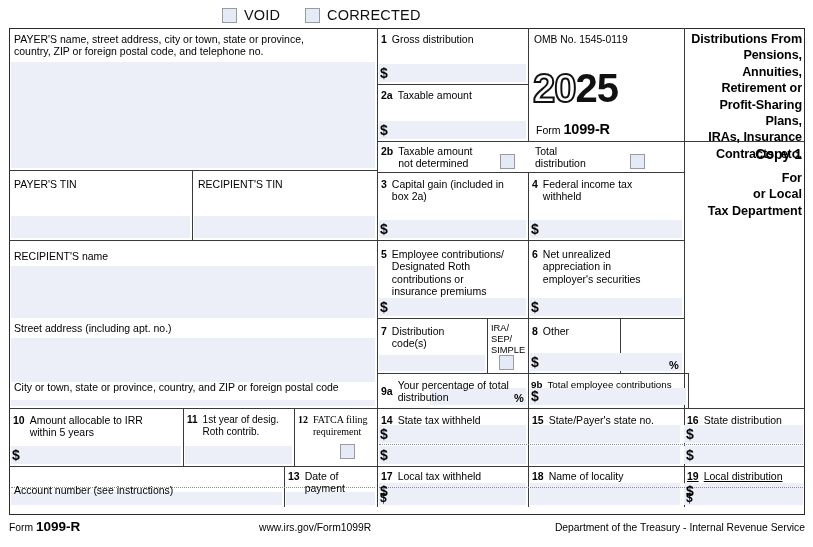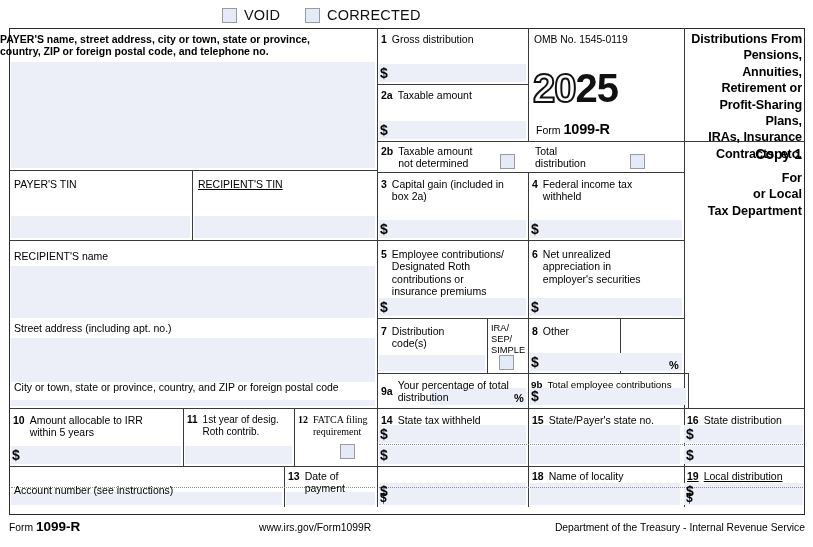--- a/index.html
+++ b/index.html
@@ -165,26 +165,26 @@
   <div class="money" style="left:530px;top:483px;width:150px;height:18px;"></div>
   <div class="money" style="left:684px;top:483px;width:119px;height:18px;"></div>
   <div class="money" style="left:379px;top:489px;width:147px;height:16px;"></div>
   <div class="money" style="left:530px;top:489px;width:150px;height:16px;"></div>
   <div class="money" style="left:684px;top:489px;width:119px;height:16px;"></div>
 
   <div class="dashline" style="left:379px;top:444px;width:424px;"></div>
   <div class="dashline" style="left:379px;top:487px;width:424px;"></div>
   <div class="dashline" style="left:11px;top:487px;width:364px;"></div>
 
-  <div class="bx" style="left:0;top:33px;width:355px;font-weight:bold;">
+  <div class="bx" style="left:14px;top:33px;width:355px;">
     <div>PAYER'S name, street address, city or town, state or province,</div>
     <div>country, ZIP or foreign postal code, and telephone no.</div>
   </div>
   <div class="bx" style="left:14px;top:178px;">PAYER'S TIN</div>
-  <div class="bx" style="left:198px;top:178px;text-decoration:underline;">RECIPIENT'S TIN</div>
+  <div class="bx" style="left:198px;top:178px;">RECIPIENT'S TIN</div>
   <div class="bx" style="left:14px;top:250px;">RECIPIENT'S name</div>
   <div class="bx" style="left:14px;top:322px;">Street address (including apt. no.)</div>
   <div class="bx" style="left:14px;top:381px;">City or town, state or province, country, and ZIP or foreign postal code</div>
   <div class="bx" style="left:14px;top:484px;">Account number (see instructions)</div>
 
   <div class="bx hang" style="left:381px;top:33px;width:140px;">
     <span class="n">1</span>
     <span class="x">Gross distribution</span>
   </div>
   <div class="dollar" style="left:380px;top:66px;">$</div>
@@ -339,20 +339,24 @@
     <span class="x">State/Payer's state no.</span>
   </div>
 
   <div class="bx hang" style="left:687px;top:414px;width:115px;">
     <span class="n">16</span>
     <span class="x">State distribution</span>
   </div>
   <div class="dollar" style="left:686px;top:427px;">$</div>
   <div class="dollar" style="left:686px;top:448px;">$</div>
 
+  <div class="bx hang" style="left:381px;top:470px;width:145px;">
+    <span class="n">17</span>
+    <span class="x">Local tax withheld</span>
+  </div>
   <div class="dollar" style="left:380px;top:484px;">$</div>
   <div class="dollar" style="left:380px;top:491px;font-size:12px;">$</div>
 
   <div class="bx hang" style="left:532px;top:470px;width:148px;">
     <span class="n">18</span>
     <span class="x">Name of locality</span>
   </div>
 
   <div class="bx hang" style="left:687px;top:470px;width:115px;text-decoration:underline;">
     <span class="n">19</span>

